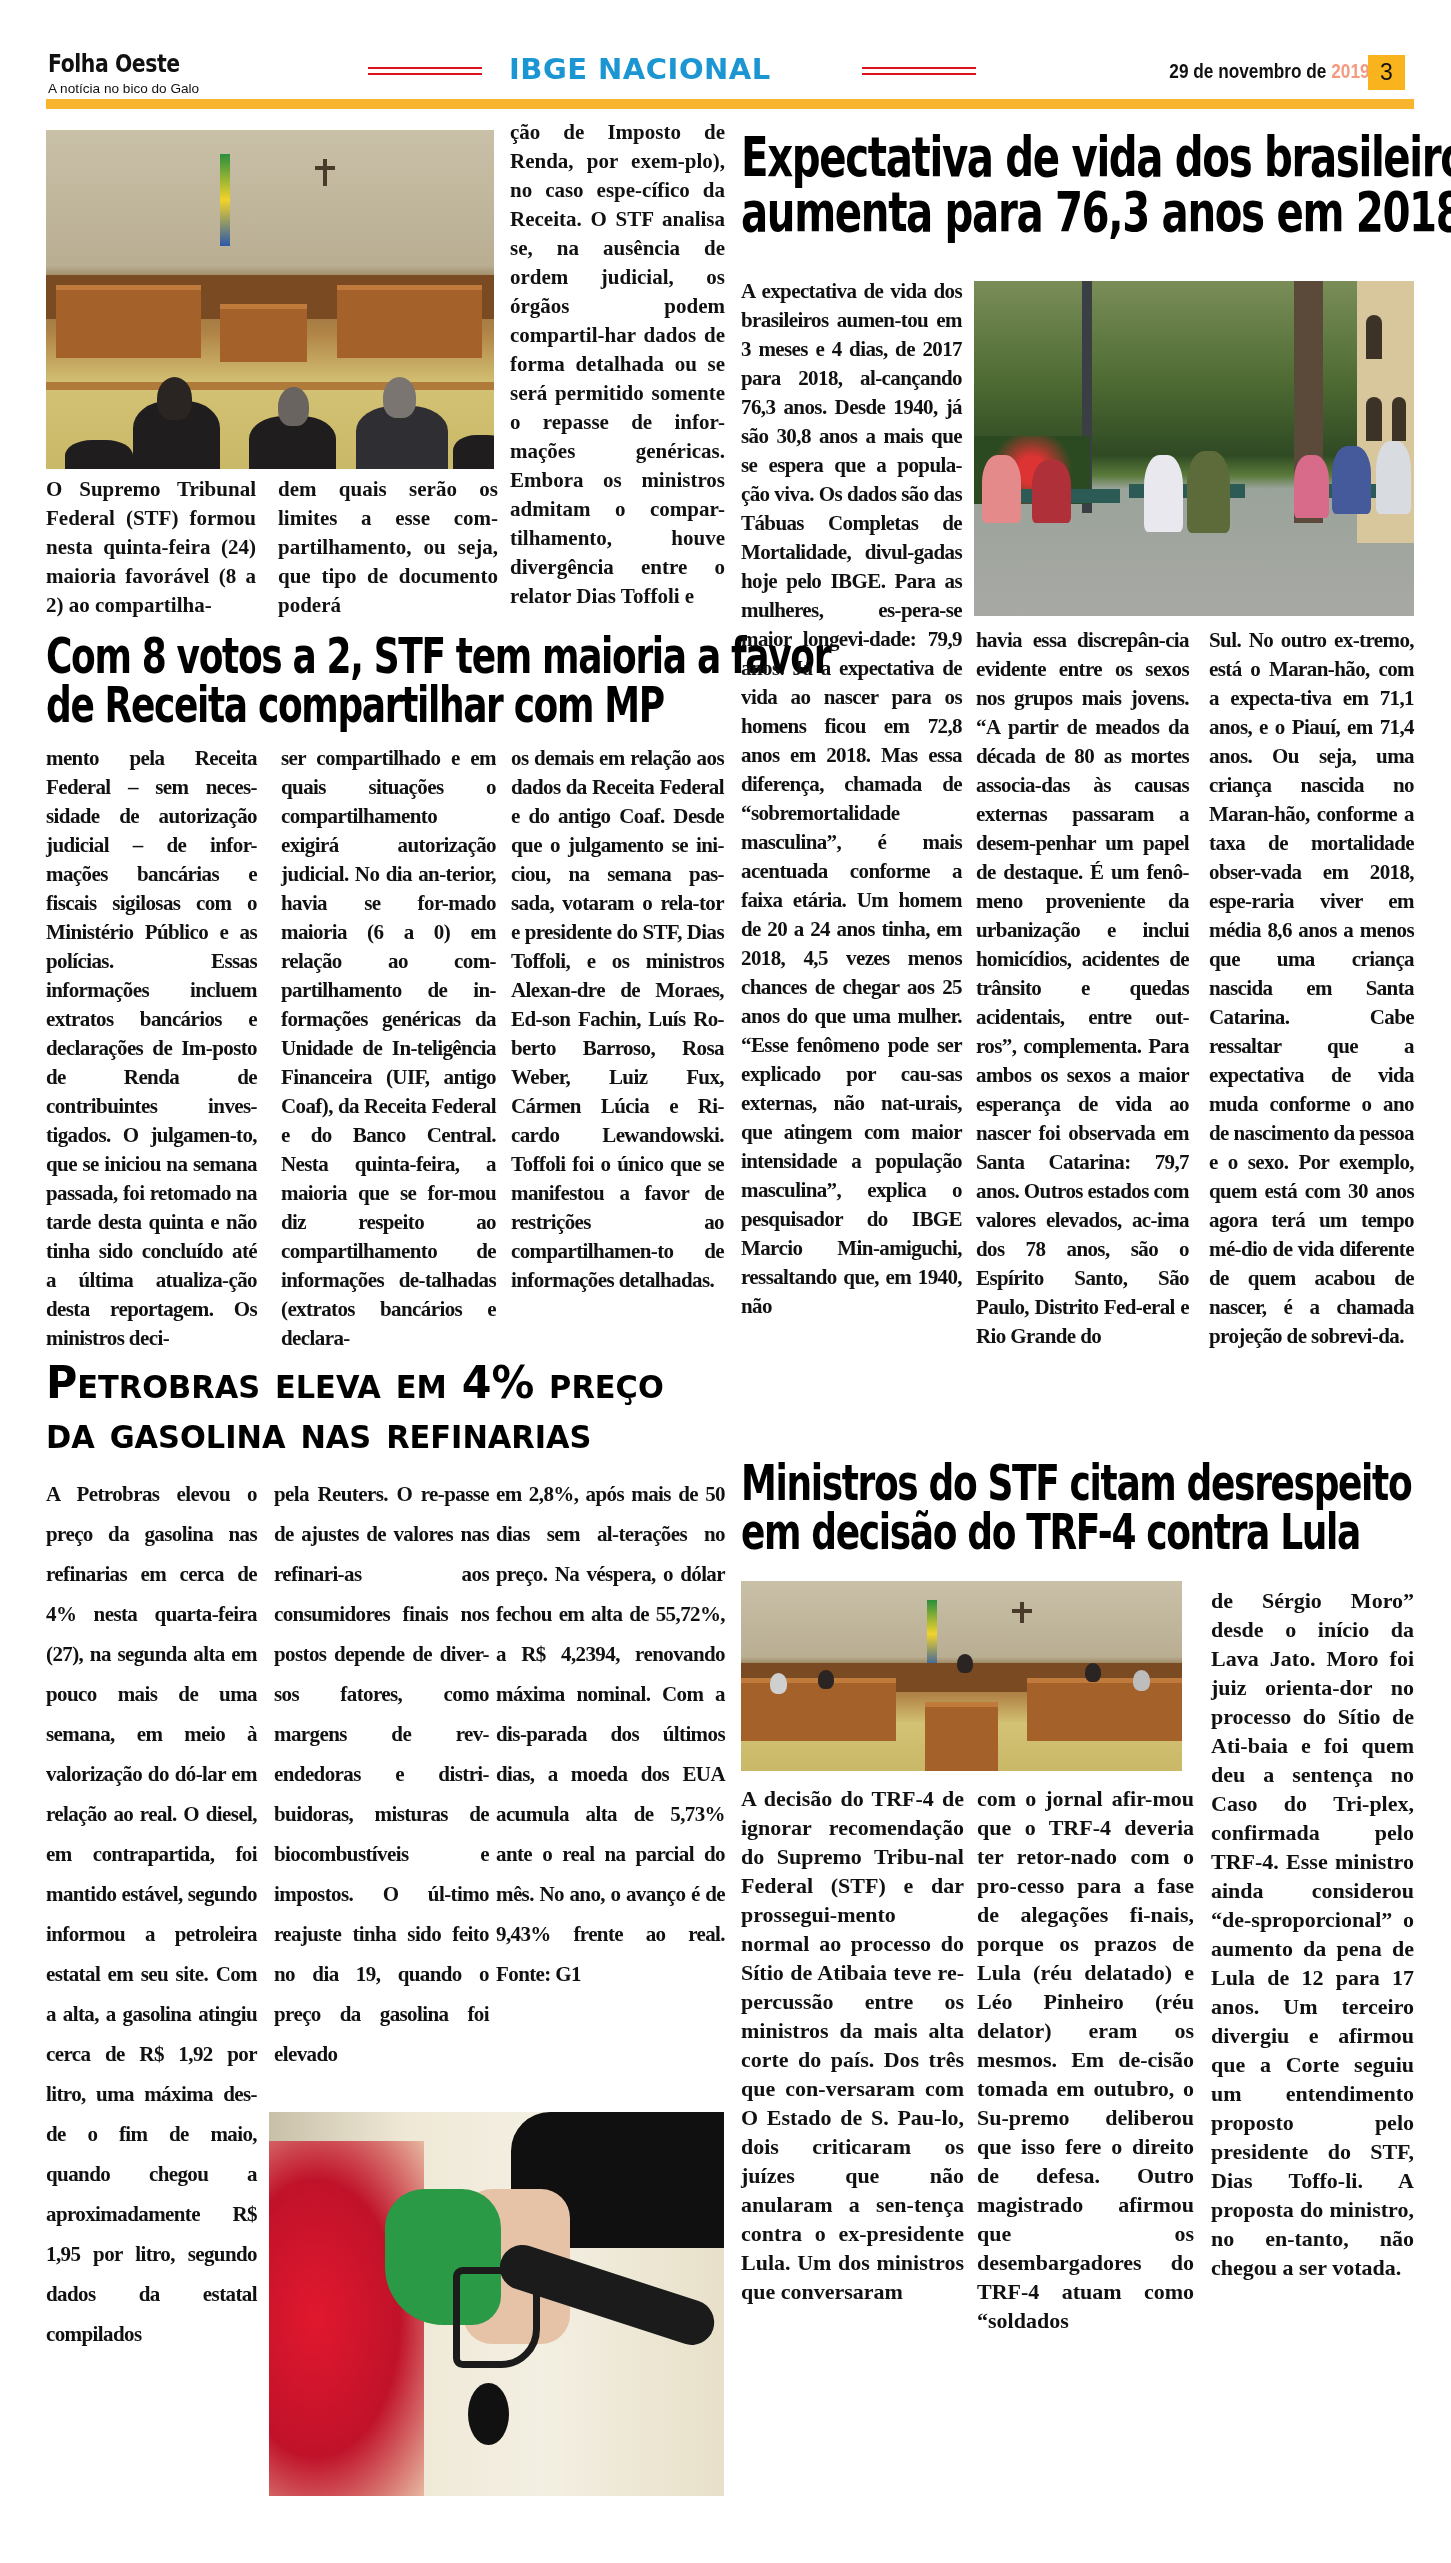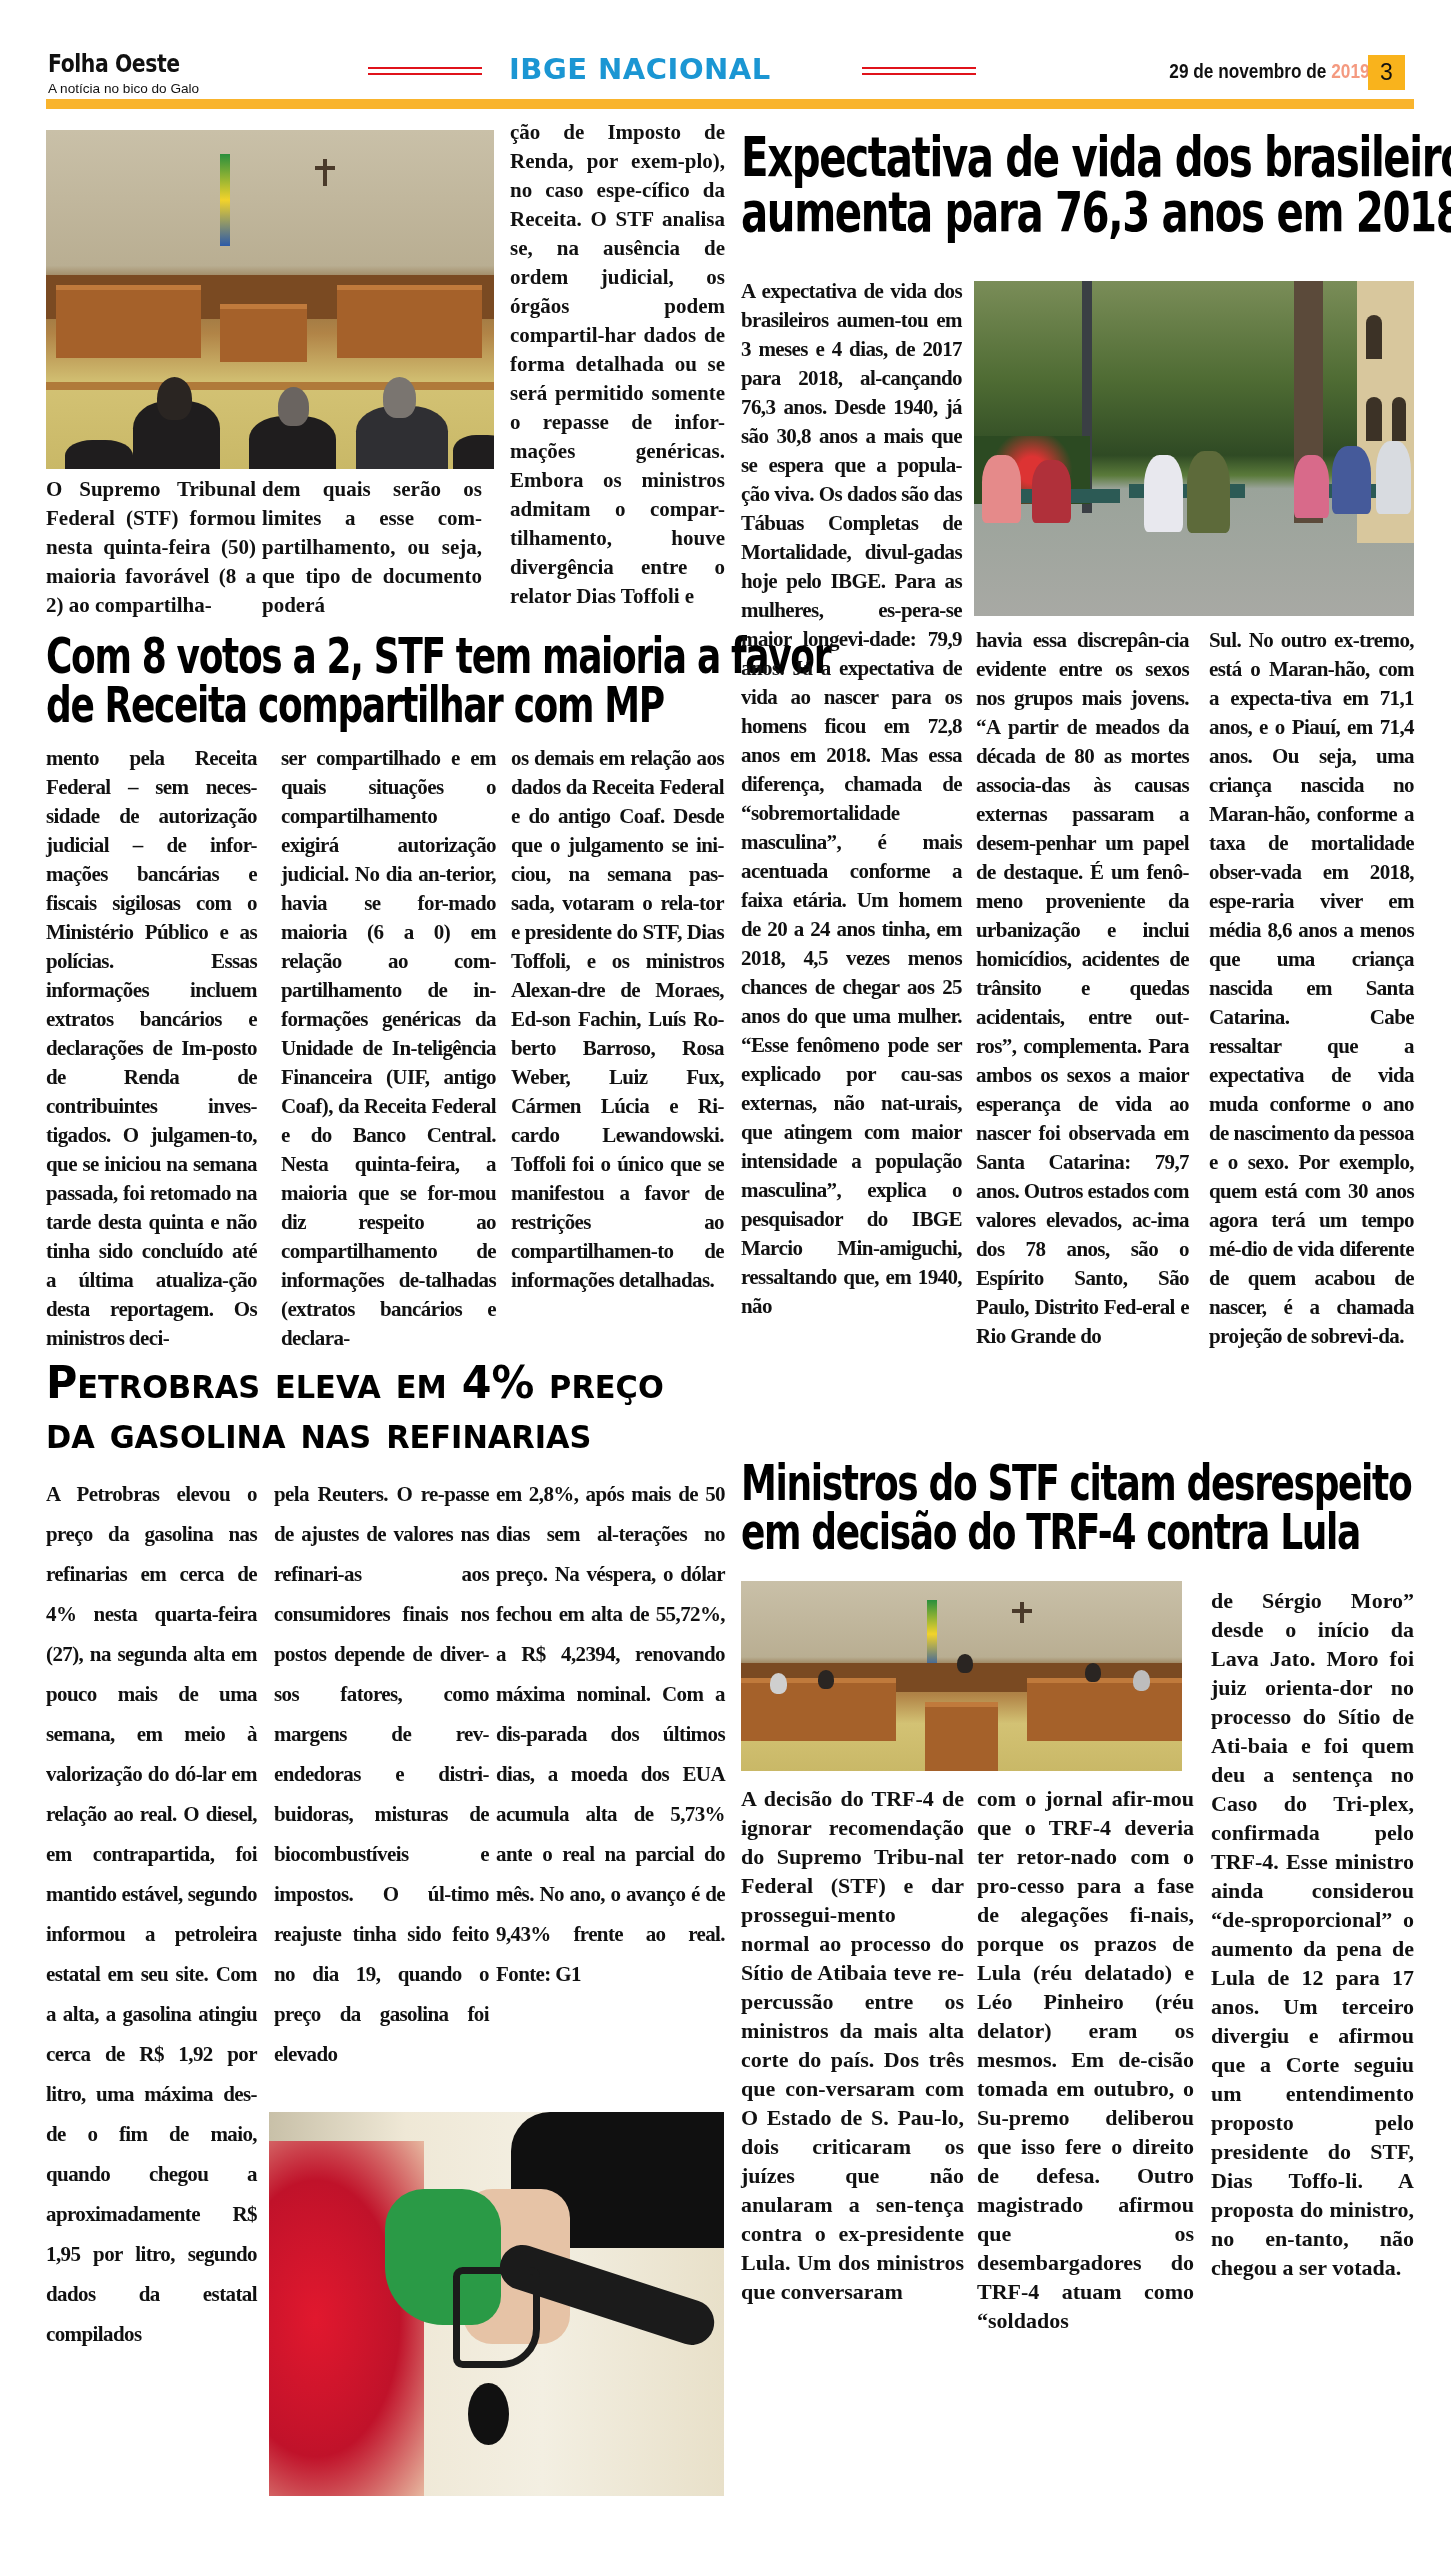--- a/index.html
+++ b/index.html
@@ -71,22 +71,22 @@
   <div class="rail" style="left:0;top:252px;width:448px;height:7.7px;background:#b07a3a;"></div>
   <div class="body" style="left:87px;top:271px;width:87px;height:68px;"></div>
   <div class="head" style="left:111px;top:247px;width:35px;height:43px;"></div>
   <div class="body" style="left:203px;top:286px;width:87px;height:58px;"></div>
   <div class="head" style="left:232px;top:257px;width:31px;height:39px;background:#6a6460;"></div>
   <div class="body" style="left:310px;top:276px;width:92px;height:63px;background:#2f2f33;"></div>
   <div class="head" style="left:337px;top:247px;width:33px;height:41px;background:#7a7570;"></div>
   <div class="body" style="left:19.4px;top:310px;width:68px;height:39px;"></div>
   <div class="body" style="left:407px;top:305px;width:58px;height:39px;"></div>
 </div>
-<div class="col" style="left:46px;top:475px;width:210px;">O Supremo Tribunal Federal (STF) formou nesta quinta-feira (50) maioria favorável (8 a 2) ao compartilha-</div>
-<div class="col" style="left:262px;top:475px;width:220px;">dem quais serão os limites a esse com-partilhamento, ou seja, que tipo de documento poderá</div>
+<div class="col" style="left:46px;top:475px;width:210px;">O Supremo Tribunal Federal (STF) formou nesta quinta-feira (24) maioria favorável (8 a 2) ao compartilha-</div>
+<div class="col" style="left:278px;top:475px;width:220px;">dem quais serão os limites a esse com-partilhamento, ou seja, que tipo de documento poderá</div>
 <div class="col" style="left:510px;top:118px;width:215px;">ção de Imposto de Renda, por exem-plo), no caso espe-cífico da Receita. O STF analisa se, na ausência de ordem judicial, os órgãos podem compartil-har dados de forma detalhada ou se será permitido somente o repasse de infor-mações genéricas. Embora os ministros admitam o compar-tilhamento, houve divergência entre o relator Dias Toffoli e</div>
 
 <div class="headline h-impact" style="left:46px;top:632px;">
   <div>Com 8 votos a 2, STF tem maioria a favor</div>
   <div>de Receita compartilhar com MP</div>
 </div>
 
 <div class="col tight" style="left:46px;top:744px;width:211px;">mento pela Receita Federal – sem neces-sidade de autorização judicial – de infor-mações bancárias e fiscais sigilosas com o Ministério Público e as polícias. Essas informações incluem extratos bancários e declarações de Im-posto de Renda de contribuintes inves-tigados. O julgamen-to, que se iniciou na semana passada, foi retomado na tarde desta quinta e não tinha sido concluído até a última atualiza-ção desta reportagem. Os ministros deci-</div>
 <div class="col tight" style="left:281px;top:744px;width:215px;">ser compartilhado e em quais situações o compartilhamento exigirá autorização judicial. No dia an-terior, havia se for-mado maioria (6 a 0) em relação ao com-partilhamento de in-formações genéricas da Unidade de In-teligência Financeira (UIF, antigo Coaf), da Receita Federal e do Banco Central. Nesta quinta-feira, a maioria que se for-mou diz respeito ao compartilhamento de informações de-talhadas (extratos bancários e declara-</div>
 <div class="col tight" style="left:511px;top:744px;width:213px;">os demais em relação aos dados da Receita Federal e do antigo Coaf. Desde que o julgamento se ini-ciou, na semana pas-sada, votaram o rela-tor e presidente do STF, Dias Toffoli, e os ministros Alexan-dre de Moraes, Ed-son Fachin, Luís Ro-berto Barroso, Rosa Weber, Luiz Fux, Cármen Lúcia e Ri-cardo Lewandowski. Toffoli foi o único que se manifestou a favor de restrições ao compartilhamen-to de informações detalhadas.</div>

